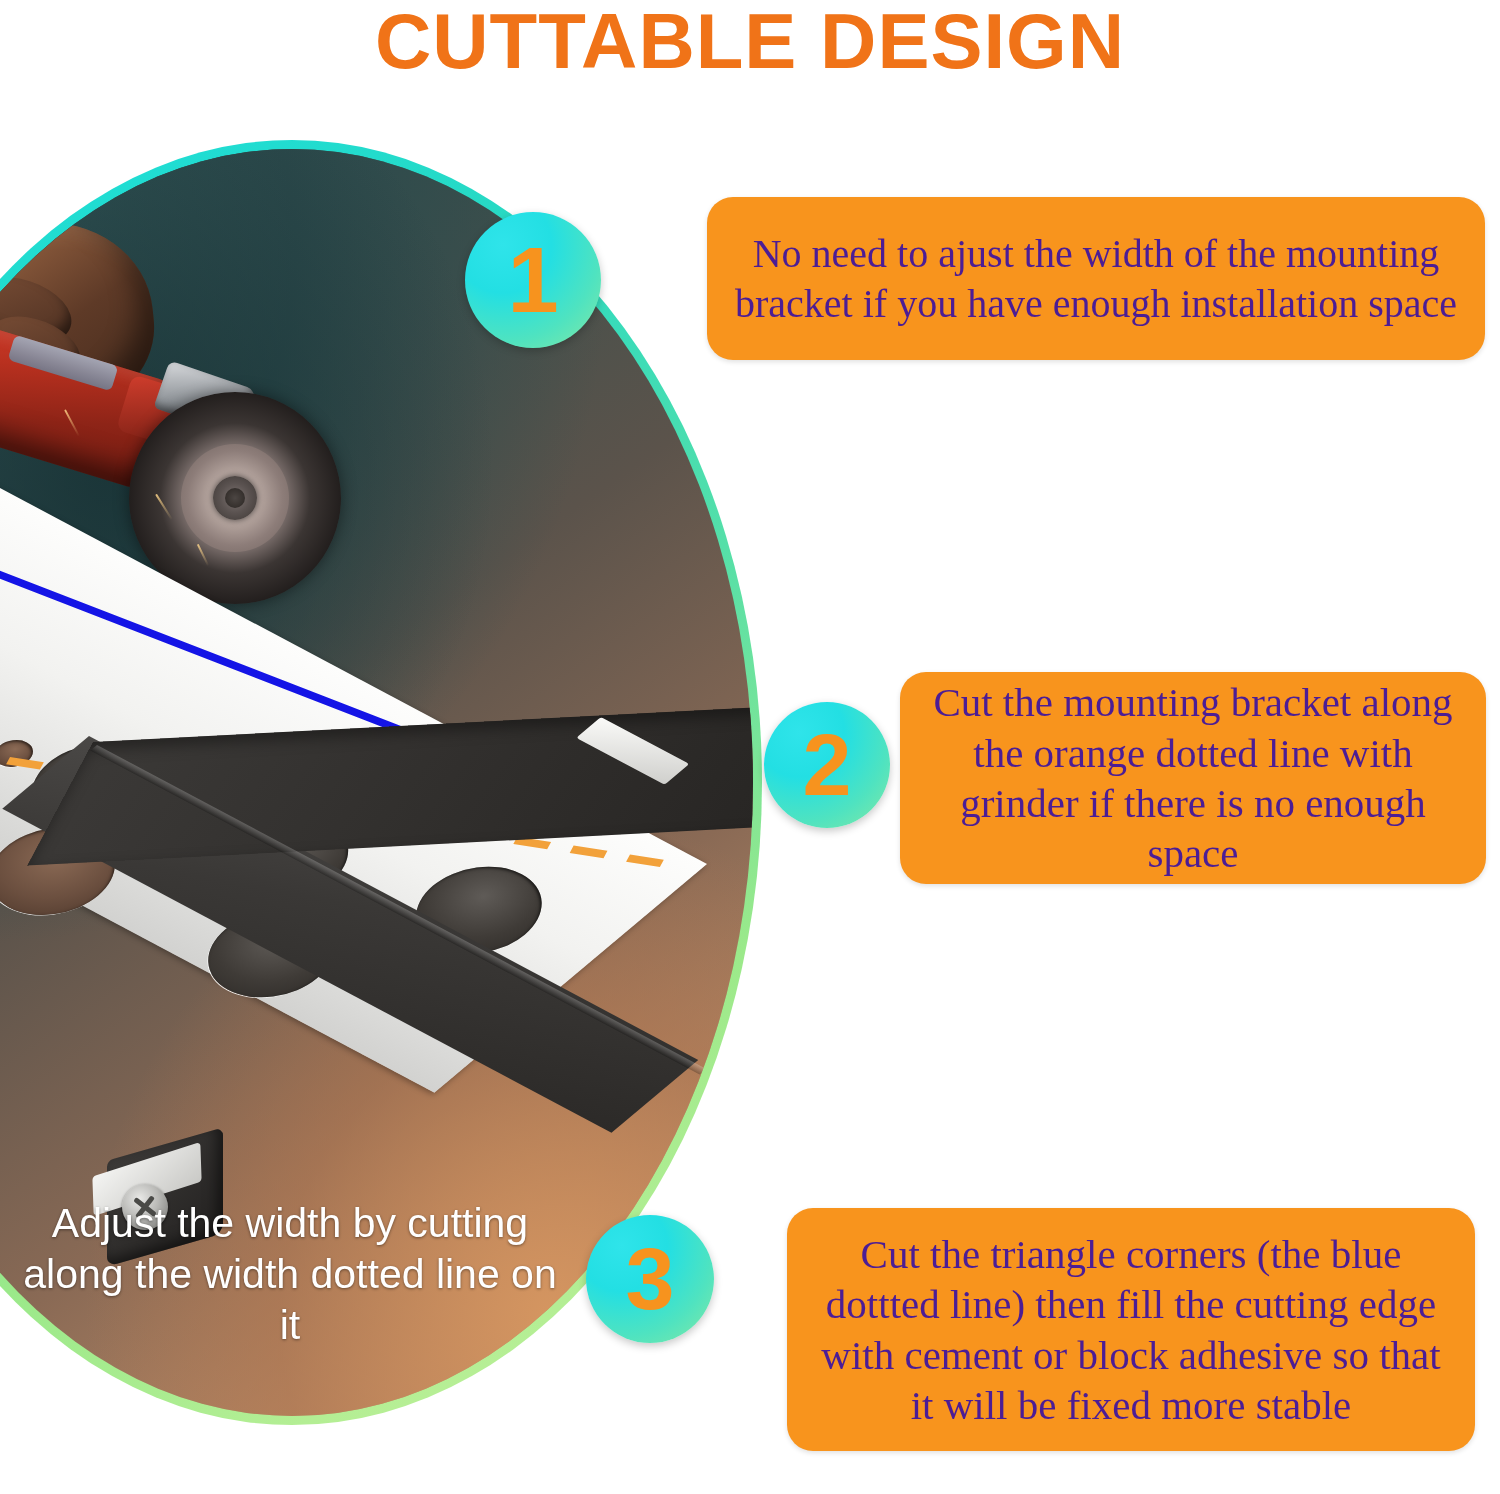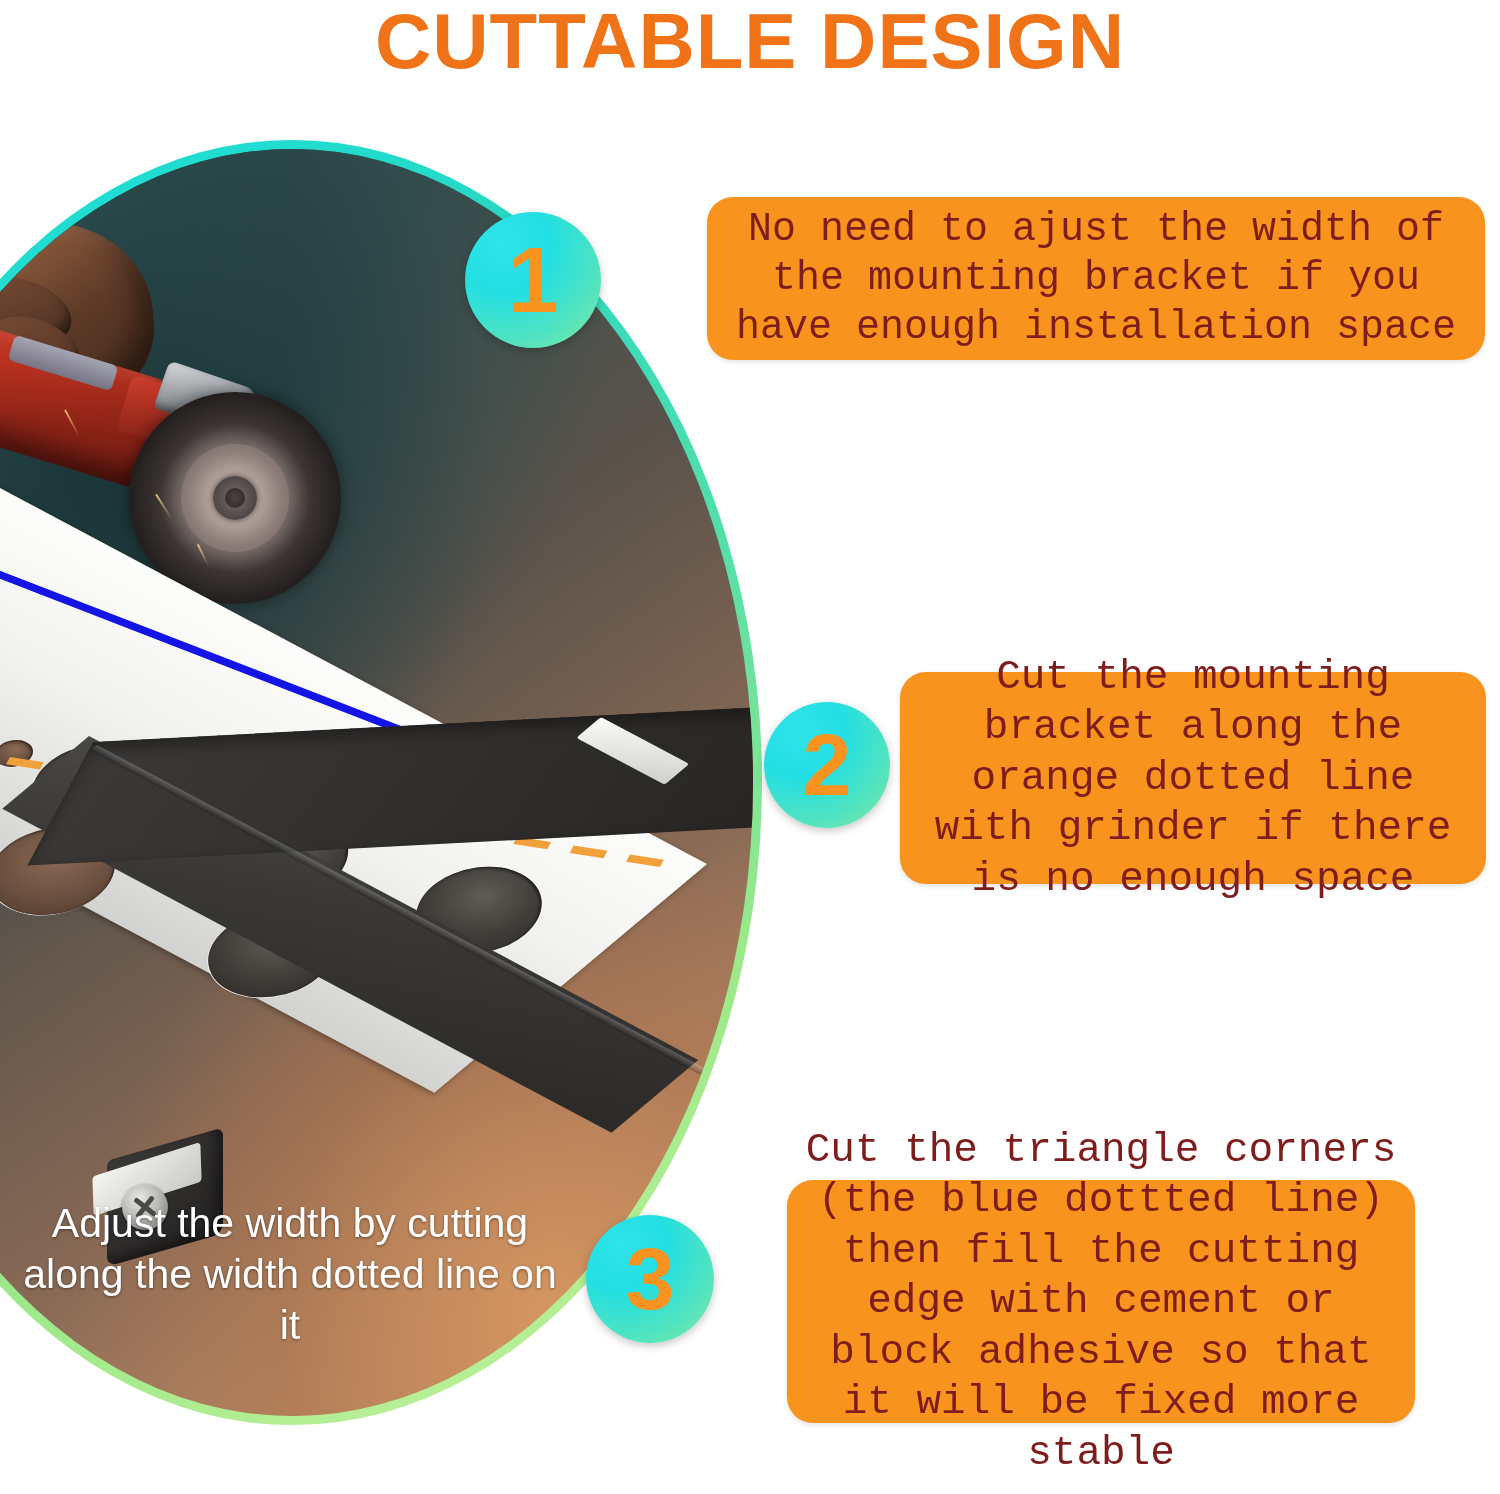--- a/index.html
+++ b/index.html
@@ -189,30 +189,30 @@
     box-shadow:0 3px 9px rgba(0,0,0,.22);
     font-family:"Liberation Sans","DejaVu Sans",sans-serif;
   }
   #badge-1{left:465px;top:212px;width:136px;height:136px;font-size:92px;}
   #badge-2{left:764px;top:702px;width:126px;height:126px;font-size:88px;}
   #badge-3{left:586px;top:1215px;width:128px;height:128px;font-size:88px;}
 
   
   .callout{
     position:absolute;background:#F8941D;border-radius:26px;
-    color:#7f1d1d;text-align:center;font-weight:normal;
+    color:#4c1d95;text-align:center;font-weight:normal;
     display:flex;align-items:center;justify-content:center;
     line-height:1.23;
-    font-family:Liberation Mono, monospace;
+    font-family:Liberation Serif, serif;
     box-shadow:0 2px 5px rgba(0,0,0,.12);
     padding:0 18px;box-sizing:border-box;
   }
   #callout-1{left:707px;top:197px;width:778px;height:163px;font-size:40px;}
   #callout-2{left:900px;top:672px;width:586px;height:212px;font-size:41px;}
-  #callout-3{left:787px;top:1180px;width:628px;height:243px;font-size:41px;text-align:center;}
+  #callout-3{left:787px;top:1208px;width:688px;height:243px;font-size:41px;text-align:center;}
 
   
   #caption{
     position:absolute;left:10px;top:1198px;width:560px;
     text-align:center;color:#FFFFFF;font-size:41px;line-height:1.24;
     text-shadow:0 1px 3px rgba(0,0,0,.45);
     font-family:"Liberation Sans","DejaVu Sans",sans-serif;
   }
 </style>
 </head>

